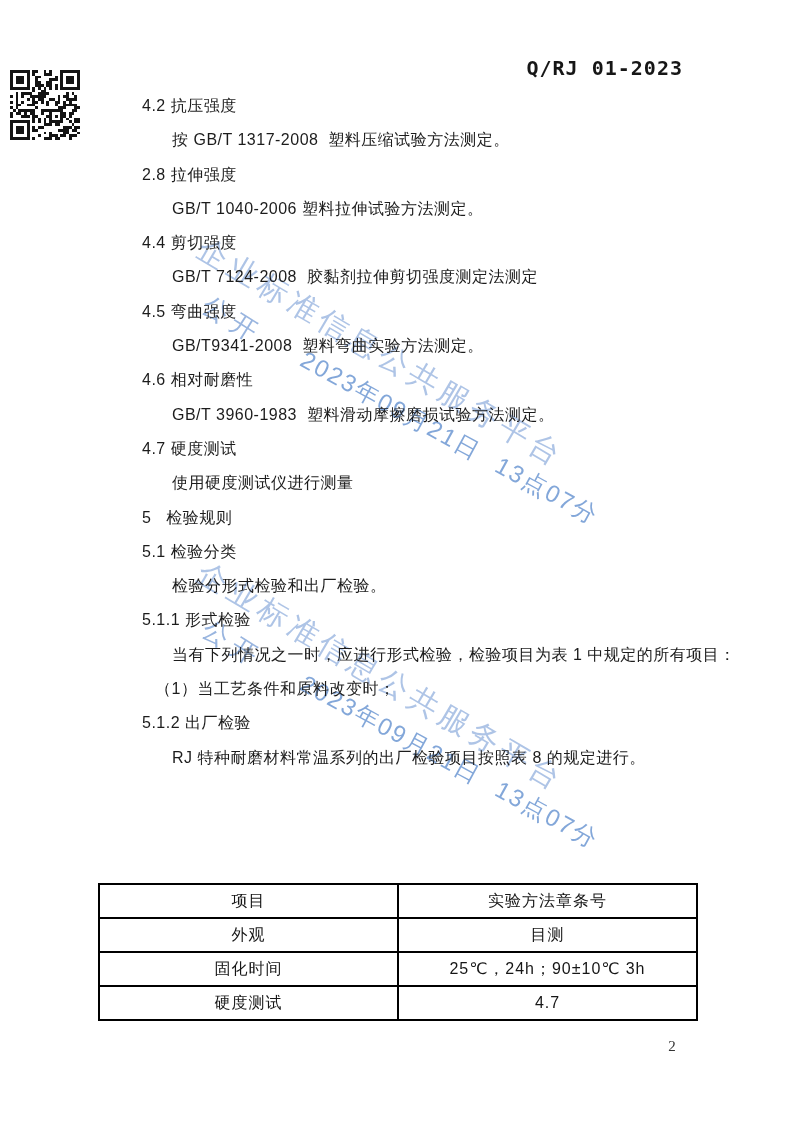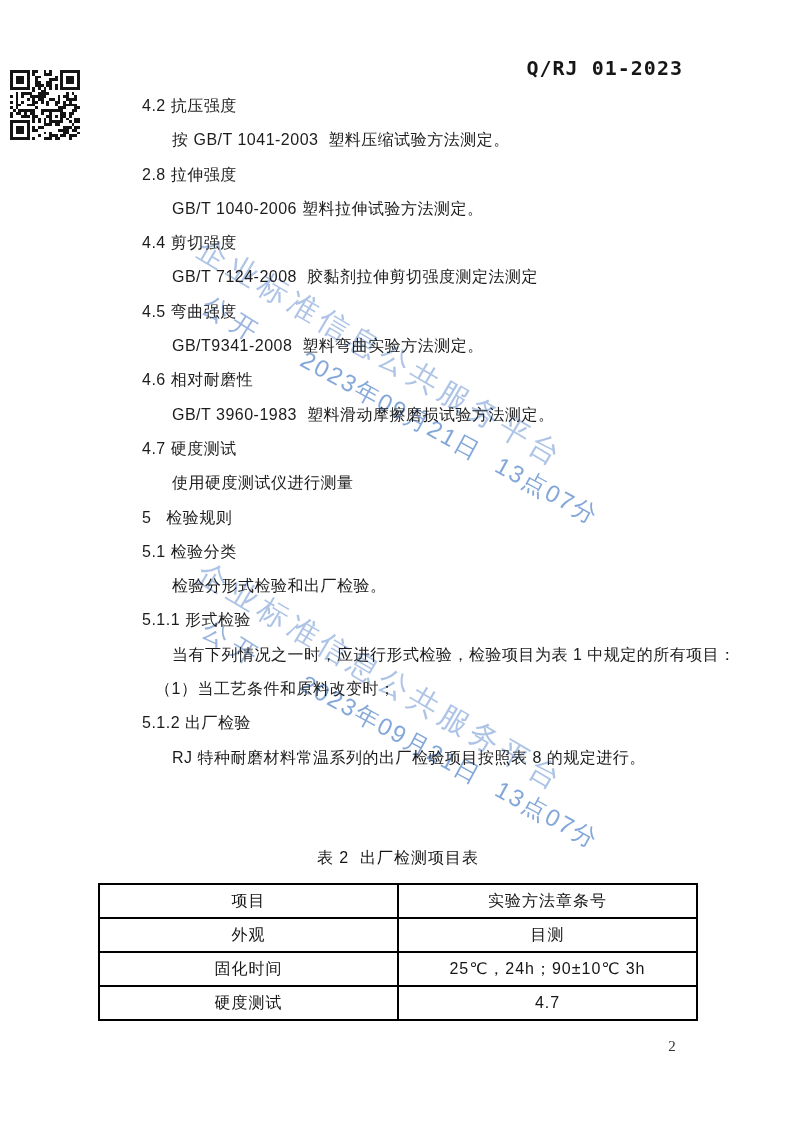--- a/index.html
+++ b/index.html
@@ -373,42 +373,41 @@
   <div class="wm wm-platform wm1-platform">企业标准信息公共服务平台</div>
   <div class="wm wm-public wm1-public">公开</div>
   <div class="wm wm-time wm1-time">2023年09月21日 13点07分</div>
 
   <div class="wm wm-platform wm2-platform">企业标准信息公共服务平台</div>
   <div class="wm wm-public wm2-public">公开</div>
   <div class="wm wm-time wm2-time">2023年09月21日 13点07分</div>
 
   <div class="content" id="content-lines">
       <div class="line heading">4.2 抗压强度</div>
-      <div class="line paragraph">按 GB/T 1041-2003  塑料压缩试验方法测定。</div>
+      <div class="line paragraph">按 GB/T 1317-2008  塑料压缩试验方法测定。</div>
       <div class="line heading">2.8 拉伸强度</div>
       <div class="line paragraph">GB/T 1040-2006 塑料拉伸试验方法测定。</div>
       <div class="line heading">4.4 剪切强度</div>
       <div class="line paragraph">GB/T 7124-2008  胶黏剂拉伸剪切强度测定法测定</div>
       <div class="line heading">4.5 弯曲强度</div>
       <div class="line paragraph">GB/T9341-2008  塑料弯曲实验方法测定。</div>
       <div class="line heading">4.6 相对耐磨性</div>
       <div class="line paragraph">GB/T 3960-1983  塑料滑动摩擦磨损试验方法测定。</div>
       <div class="line heading">4.7 硬度测试</div>
       <div class="line paragraph">使用硬度测试仪进行测量</div>
       <div class="line heading">5   检验规则</div>
       <div class="line heading">5.1 检验分类</div>
       <div class="line paragraph">检验分形式检验和出厂检验。</div>
       <div class="line heading">5.1.1 形式检验</div>
       <div class="line paragraph">当有下列情况之一时，应进行形式检验，检验项目为表 1 中规定的所有项目：</div>
       <div class="line listitem">（1）当工艺条件和原料改变时；</div>
       <div class="line heading">5.1.2 出厂检验</div>
       <div class="line paragraph">RJ 特种耐磨材料常温系列的出厂检验项目按照表 8 的规定进行。</div>
     </div>
 
-  <div class="table-caption">表 2  出厂检测项目表</div>
 
   <table class="spec">
     <thead id="spec-head">
         <tr>
           <th>项目</th>
           <th>实验方法章条号</th>
         </tr>
       </thead>
     <tbody id="spec-body">
         <tr>

